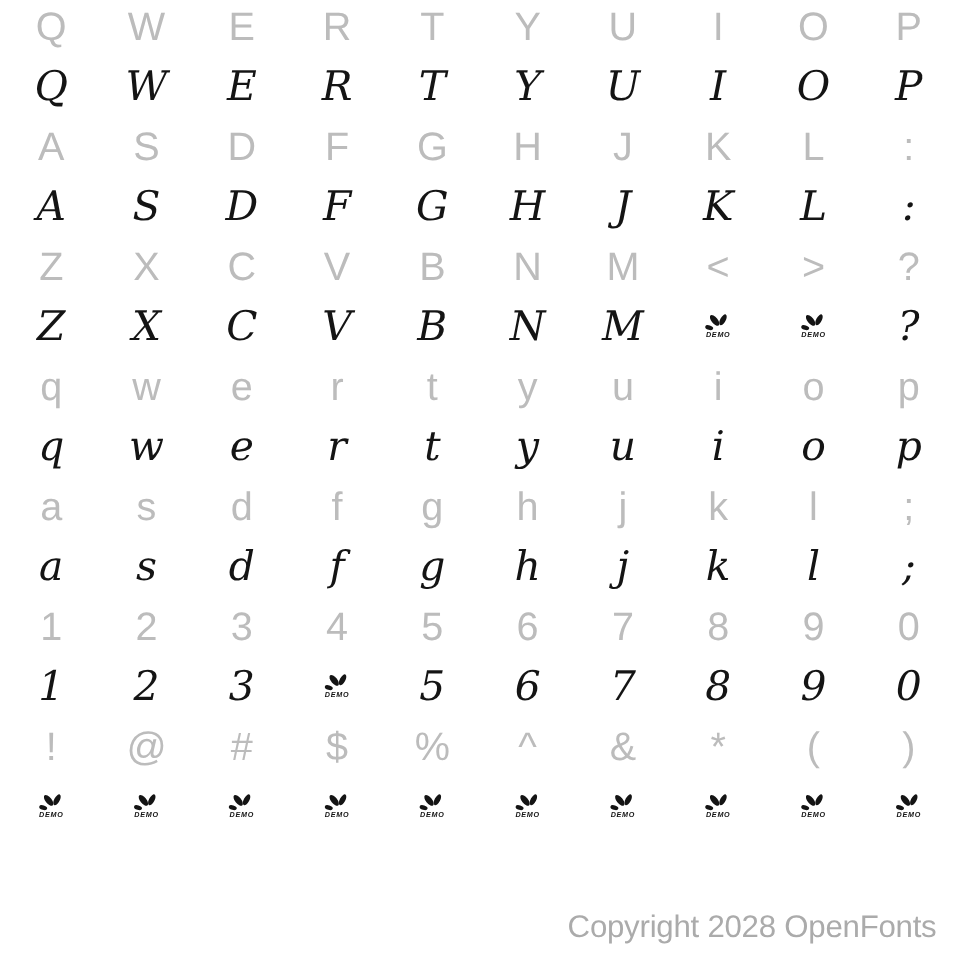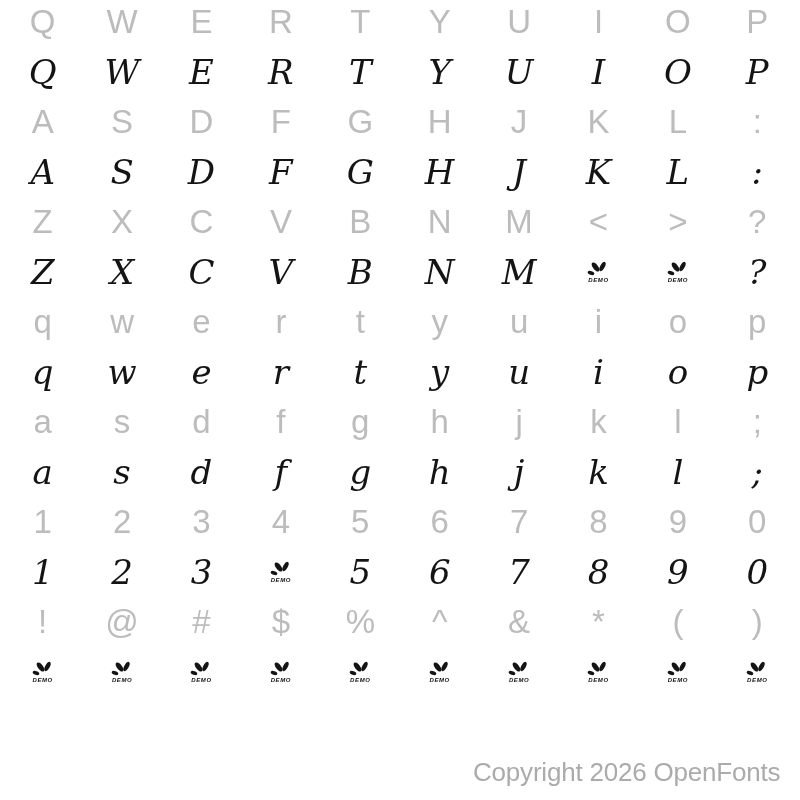--- a/index.html
+++ b/index.html
@@ -363,14 +363,14 @@
             <g fill="currentColor">
               <ellipse cx="9.5" cy="6" rx="2.6" ry="5.4" transform="rotate(-38 9.5 6)"></ellipse>
               <ellipse cx="16.5" cy="5.5" rx="2.3" ry="5" transform="rotate(28 16.5 5.5)"></ellipse>
               <ellipse cx="5" cy="12" rx="3.4" ry="1.9" transform="rotate(16 5 12)"></ellipse>
             </g>
           </svg>
           <span class="demo-label">DEMO</span>
         </div>
       </div>
     </div>
-  <div class="footer">Copyright 2026 OpenFonts</div>
+  <div class="footer">Copyright 2028 OpenFonts</div>
 </div>
 
 </body></html>

